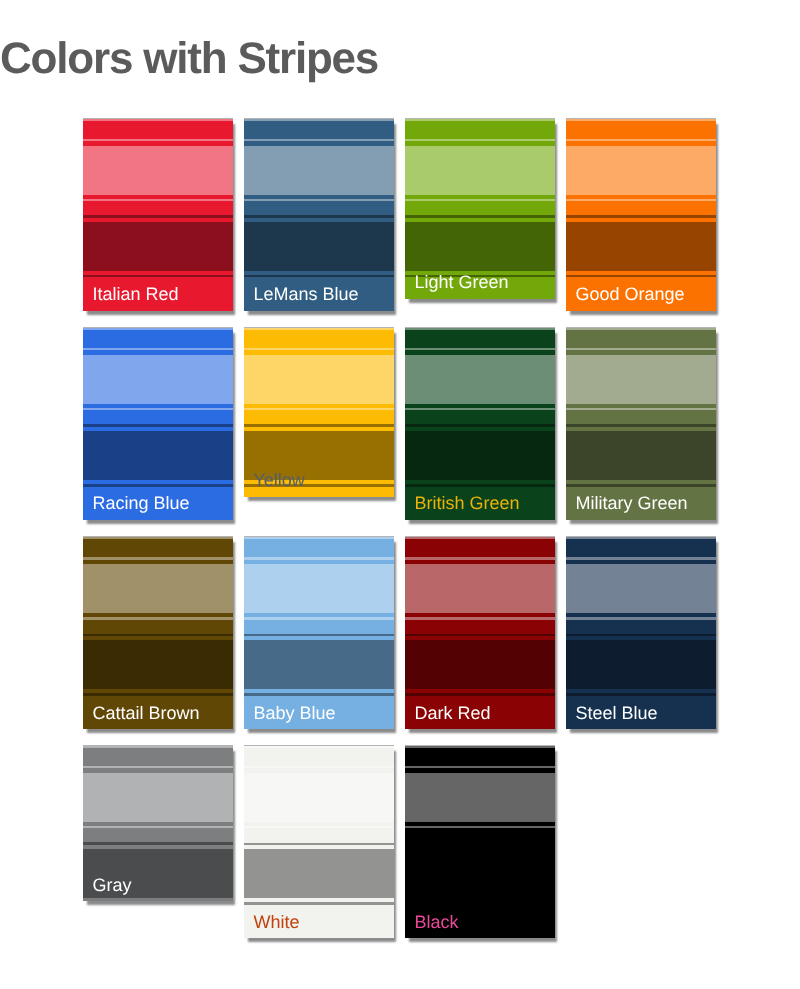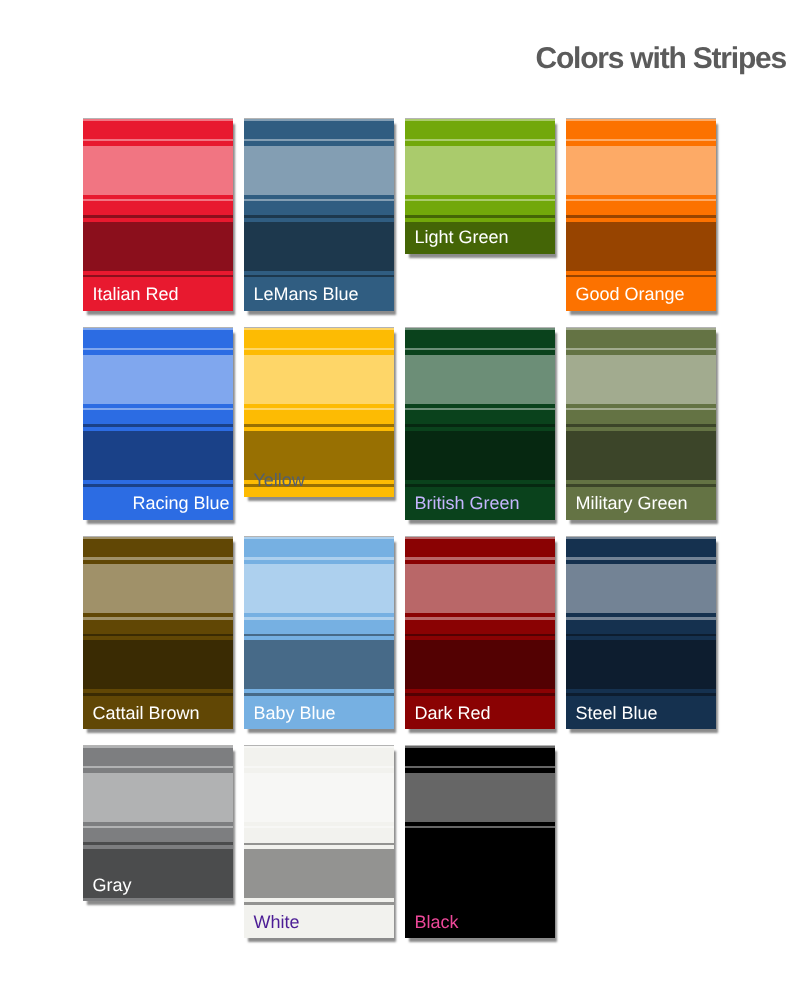--- a/index.html
+++ b/index.html
@@ -22,22 +22,22 @@
     width: 800px;
     height: 989px;
     background: #ffffff;
     overflow: hidden;
   }
   #page-title {
     position: absolute;
     left: 0;
     top: 33px;
     width: 786px;
-    text-align: right;
-    font-size: 30px;
+    text-align: left;
+    font-size: 44px;
     line-height: 52px;
     font-weight: bold;
     color: #5B5B5B;
     letter-spacing: -1.2px;
     font-family: "Liberation Sans", sans-serif;
     white-space: nowrap;
     transform: translateZ(0);
   }
   #grid {
     position: absolute;
@@ -95,48 +95,48 @@
       <div class="swatch-topline" style="background: rgb(180, 180, 180);"></div>
       <div class="swatch-label" style="color: rgb(255, 255, 255);">Italian Red</div>
     </div>
 
     <div class="swatch" style="left: 161px; top: 0px; width: 150px; height: 193px; background: rgb(48, 93, 129);">
       <div class="stripes" style="background: linear-gradient(rgb(131, 158, 179) 0px, rgb(131, 158, 179) 3px, rgb(48, 93, 129) 3px, rgb(48, 93, 129) 21px, rgb(131, 158, 179) 21px, rgb(131, 158, 179) 23.5px, rgb(48, 93, 129) 23.5px, rgb(48, 93, 129) 28px, rgb(131, 158, 179) 28px, rgb(131, 158, 179) 77px, rgb(48, 93, 129) 77px, rgb(48, 93, 129) 81px, rgb(131, 158, 179) 81px, rgb(131, 158, 179) 83.5px, rgb(48, 93, 129) 83.5px, rgb(48, 93, 129) 97.5px, rgb(29, 56, 77) 97.5px, rgb(29, 56, 77) 100px, rgb(48, 93, 129) 100px, rgb(48, 93, 129) 104px, rgb(29, 56, 77) 104px, rgb(29, 56, 77) 153px, rgb(48, 93, 129) 153px, rgb(48, 93, 129) 157px, rgb(29, 56, 77) 157px, rgb(29, 56, 77) 159.5px, rgb(48, 93, 129) 159.5px, rgb(48, 93, 129) 193px);"></div>
       <div class="swatch-topline" style="background: rgb(180, 180, 180);"></div>
       <div class="swatch-label" style="color: rgb(255, 255, 255);">LeMans Blue</div>
     </div>
 
-    <div class="swatch" style="left: 322px; top: 0px; width: 150px; height: 136px; background: rgb(114, 168, 10);">
+    <div class="swatch" style="left: 322px; top: 0px; width: 150px; height: 181px; background: rgb(114, 168, 10);">
       <div class="stripes" style="background: linear-gradient(rgb(170, 203, 108) 0px, rgb(170, 203, 108) 3px, rgb(114, 168, 10) 3px, rgb(114, 168, 10) 21px, rgb(170, 203, 108) 21px, rgb(170, 203, 108) 23.5px, rgb(114, 168, 10) 23.5px, rgb(114, 168, 10) 28px, rgb(170, 203, 108) 28px, rgb(170, 203, 108) 77px, rgb(114, 168, 10) 77px, rgb(114, 168, 10) 81px, rgb(170, 203, 108) 81px, rgb(170, 203, 108) 83.5px, rgb(114, 168, 10) 83.5px, rgb(114, 168, 10) 97.5px, rgb(68, 101, 6) 97.5px, rgb(68, 101, 6) 100px, rgb(114, 168, 10) 100px, rgb(114, 168, 10) 104px, rgb(68, 101, 6) 104px, rgb(68, 101, 6) 153px, rgb(114, 168, 10) 153px, rgb(114, 168, 10) 157px, rgb(68, 101, 6) 157px, rgb(68, 101, 6) 159.5px, rgb(114, 168, 10) 159.5px, rgb(114, 168, 10) 193px);"></div>
       <div class="swatch-topline" style="background: rgb(180, 180, 180);"></div>
       <div class="swatch-label" style="color: rgb(255, 255, 255);">Light Green</div>
     </div>
 
     <div class="swatch" style="left: 483px; top: 0px; width: 150px; height: 193px; background: rgb(252, 114, 0);">
       <div class="stripes" style="background: linear-gradient(rgb(253, 170, 102) 0px, rgb(253, 170, 102) 3px, rgb(252, 114, 0) 3px, rgb(252, 114, 0) 21px, rgb(253, 170, 102) 21px, rgb(253, 170, 102) 23.5px, rgb(252, 114, 0) 23.5px, rgb(252, 114, 0) 28px, rgb(253, 170, 102) 28px, rgb(253, 170, 102) 77px, rgb(252, 114, 0) 77px, rgb(252, 114, 0) 81px, rgb(253, 170, 102) 81px, rgb(253, 170, 102) 83.5px, rgb(252, 114, 0) 83.5px, rgb(252, 114, 0) 97.5px, rgb(151, 68, 0) 97.5px, rgb(151, 68, 0) 100px, rgb(252, 114, 0) 100px, rgb(252, 114, 0) 104px, rgb(151, 68, 0) 104px, rgb(151, 68, 0) 153px, rgb(252, 114, 0) 153px, rgb(252, 114, 0) 157px, rgb(151, 68, 0) 157px, rgb(151, 68, 0) 159.5px, rgb(252, 114, 0) 159.5px, rgb(252, 114, 0) 193px);"></div>
       <div class="swatch-topline" style="background: rgb(180, 180, 180);"></div>
       <div class="swatch-label" style="color: rgb(255, 255, 255);">Good Orange</div>
     </div>
 
     <div class="swatch" style="left: 0px; top: 209.2px; width: 150px; height: 193px; background: rgb(44, 108, 227);">
       <div class="stripes" style="background: linear-gradient(rgb(128, 167, 238) 0px, rgb(128, 167, 238) 3px, rgb(44, 108, 227) 3px, rgb(44, 108, 227) 21px, rgb(128, 167, 238) 21px, rgb(128, 167, 238) 23.5px, rgb(44, 108, 227) 23.5px, rgb(44, 108, 227) 28px, rgb(128, 167, 238) 28px, rgb(128, 167, 238) 77px, rgb(44, 108, 227) 77px, rgb(44, 108, 227) 81px, rgb(128, 167, 238) 81px, rgb(128, 167, 238) 83.5px, rgb(44, 108, 227) 83.5px, rgb(44, 108, 227) 97.5px, rgb(26, 65, 136) 97.5px, rgb(26, 65, 136) 100px, rgb(44, 108, 227) 100px, rgb(44, 108, 227) 104px, rgb(26, 65, 136) 104px, rgb(26, 65, 136) 153px, rgb(44, 108, 227) 153px, rgb(44, 108, 227) 157px, rgb(26, 65, 136) 157px, rgb(26, 65, 136) 159.5px, rgb(44, 108, 227) 159.5px, rgb(44, 108, 227) 193px);"></div>
       <div class="swatch-topline" style="background: rgb(180, 180, 180);"></div>
-      <div class="swatch-label" style="color: rgb(255, 255, 255); margin-left: 40px;">Racing Blue</div>
+      <div class="swatch-label" style="color: rgb(255, 255, 255);">Racing Blue</div>
     </div>
 
     <div class="swatch" style="left: 161px; top: 209.2px; width: 150px; height: 170px; background: rgb(253, 187, 3);">
       <div class="stripes" style="background: linear-gradient(rgb(254, 214, 104) 0px, rgb(254, 214, 104) 3px, rgb(253, 187, 3) 3px, rgb(253, 187, 3) 21px, rgb(254, 214, 104) 21px, rgb(254, 214, 104) 23.5px, rgb(253, 187, 3) 23.5px, rgb(253, 187, 3) 28px, rgb(254, 214, 104) 28px, rgb(254, 214, 104) 77px, rgb(253, 187, 3) 77px, rgb(253, 187, 3) 81px, rgb(254, 214, 104) 81px, rgb(254, 214, 104) 83.5px, rgb(253, 187, 3) 83.5px, rgb(253, 187, 3) 97.5px, rgb(152, 112, 2) 97.5px, rgb(152, 112, 2) 100px, rgb(253, 187, 3) 100px, rgb(253, 187, 3) 104px, rgb(152, 112, 2) 104px, rgb(152, 112, 2) 153px, rgb(253, 187, 3) 153px, rgb(253, 187, 3) 157px, rgb(152, 112, 2) 157px, rgb(152, 112, 2) 159.5px, rgb(253, 187, 3) 159.5px, rgb(253, 187, 3) 193px);"></div>
       <div class="swatch-topline" style="background: rgb(180, 180, 180);"></div>
       <div class="swatch-label" style="color: rgb(82, 95, 112);">Yellow</div>
     </div>
 
     <div class="swatch" style="left: 322px; top: 209.2px; width: 150px; height: 193px; background: rgb(10, 66, 28);">
       <div class="stripes" style="background: linear-gradient(rgb(108, 142, 119) 0px, rgb(108, 142, 119) 3px, rgb(10, 66, 28) 3px, rgb(10, 66, 28) 21px, rgb(108, 142, 119) 21px, rgb(108, 142, 119) 23.5px, rgb(10, 66, 28) 23.5px, rgb(10, 66, 28) 28px, rgb(108, 142, 119) 28px, rgb(108, 142, 119) 77px, rgb(10, 66, 28) 77px, rgb(10, 66, 28) 81px, rgb(108, 142, 119) 81px, rgb(108, 142, 119) 83.5px, rgb(10, 66, 28) 83.5px, rgb(10, 66, 28) 97.5px, rgb(6, 40, 17) 97.5px, rgb(6, 40, 17) 100px, rgb(10, 66, 28) 100px, rgb(10, 66, 28) 104px, rgb(6, 40, 17) 104px, rgb(6, 40, 17) 153px, rgb(10, 66, 28) 153px, rgb(10, 66, 28) 157px, rgb(6, 40, 17) 157px, rgb(6, 40, 17) 159.5px, rgb(10, 66, 28) 159.5px, rgb(10, 66, 28) 193px);"></div>
       <div class="swatch-topline" style="background: rgb(180, 180, 180);"></div>
-      <div class="swatch-label" style="color: #c4b5fd;">British Green</div>
+      <div class="swatch-label" style="color: #eab308;">British Green</div>
     </div>
 
     <div class="swatch" style="left: 483px; top: 209.2px; width: 150px; height: 193px; background: rgb(100, 115, 68);">
       <div class="stripes" style="background: linear-gradient(rgb(162, 171, 143) 0px, rgb(162, 171, 143) 3px, rgb(100, 115, 68) 3px, rgb(100, 115, 68) 21px, rgb(162, 171, 143) 21px, rgb(162, 171, 143) 23.5px, rgb(100, 115, 68) 23.5px, rgb(100, 115, 68) 28px, rgb(162, 171, 143) 28px, rgb(162, 171, 143) 77px, rgb(100, 115, 68) 77px, rgb(100, 115, 68) 81px, rgb(162, 171, 143) 81px, rgb(162, 171, 143) 83.5px, rgb(100, 115, 68) 83.5px, rgb(100, 115, 68) 97.5px, rgb(60, 69, 41) 97.5px, rgb(60, 69, 41) 100px, rgb(100, 115, 68) 100px, rgb(100, 115, 68) 104px, rgb(60, 69, 41) 104px, rgb(60, 69, 41) 153px, rgb(100, 115, 68) 153px, rgb(100, 115, 68) 157px, rgb(60, 69, 41) 157px, rgb(60, 69, 41) 159.5px, rgb(100, 115, 68) 159.5px, rgb(100, 115, 68) 193px);"></div>
       <div class="swatch-topline" style="background: rgb(180, 180, 180);"></div>
       <div class="swatch-label" style="color: rgb(255, 255, 255);">Military Green</div>
     </div>
 
     <div class="swatch" style="left: 0px; top: 418.4px; width: 150px; height: 193px; background: rgb(97, 71, 5);">
       <div class="stripes" style="background: linear-gradient(rgb(160, 145, 105) 0px, rgb(160, 145, 105) 3px, rgb(97, 71, 5) 3px, rgb(97, 71, 5) 21px, rgb(160, 145, 105) 21px, rgb(160, 145, 105) 23.5px, rgb(97, 71, 5) 23.5px, rgb(97, 71, 5) 28px, rgb(160, 145, 105) 28px, rgb(160, 145, 105) 77px, rgb(97, 71, 5) 77px, rgb(97, 71, 5) 81px, rgb(160, 145, 105) 81px, rgb(160, 145, 105) 83.5px, rgb(97, 71, 5) 83.5px, rgb(97, 71, 5) 97.5px, rgb(58, 43, 3) 97.5px, rgb(58, 43, 3) 100px, rgb(97, 71, 5) 100px, rgb(97, 71, 5) 104px, rgb(58, 43, 3) 104px, rgb(58, 43, 3) 153px, rgb(97, 71, 5) 153px, rgb(97, 71, 5) 157px, rgb(58, 43, 3) 157px, rgb(58, 43, 3) 159.5px, rgb(97, 71, 5) 159.5px, rgb(97, 71, 5) 193px);"></div>
@@ -164,21 +164,21 @@
 
     <div class="swatch" style="left: 0px; top: 627.6px; width: 150px; height: 156px; background: rgb(125, 126, 128);">
       <div class="stripes" style="background: linear-gradient(rgb(177, 178, 179) 0px, rgb(177, 178, 179) 3px, rgb(125, 126, 128) 3px, rgb(125, 126, 128) 21px, rgb(177, 178, 179) 21px, rgb(177, 178, 179) 23.5px, rgb(125, 126, 128) 23.5px, rgb(125, 126, 128) 28px, rgb(177, 178, 179) 28px, rgb(177, 178, 179) 77px, rgb(125, 126, 128) 77px, rgb(125, 126, 128) 81px, rgb(177, 178, 179) 81px, rgb(177, 178, 179) 83.5px, rgb(125, 126, 128) 83.5px, rgb(125, 126, 128) 97.5px, rgb(75, 76, 77) 97.5px, rgb(75, 76, 77) 100px, rgb(125, 126, 128) 100px, rgb(125, 126, 128) 104px, rgb(75, 76, 77) 104px, rgb(75, 76, 77) 153px, rgb(125, 126, 128) 153px, rgb(125, 126, 128) 157px, rgb(75, 76, 77) 157px, rgb(75, 76, 77) 159.5px, rgb(125, 126, 128) 159.5px, rgb(125, 126, 128) 193px);"></div>
       <div class="swatch-topline" style="background: rgb(180, 180, 180);"></div>
       <div class="swatch-label" style="color: rgb(255, 255, 255);">Gray</div>
     </div>
 
     <div class="swatch" style="left: 161px; top: 627.6px; width: 150px; height: 193px; background: rgb(242, 242, 238);">
       <div class="stripes" style="background: linear-gradient(rgb(247, 247, 245) 0px, rgb(247, 247, 245) 3px, rgb(242, 242, 238) 3px, rgb(242, 242, 238) 21px, rgb(247, 247, 245) 21px, rgb(247, 247, 245) 23.5px, rgb(242, 242, 238) 23.5px, rgb(242, 242, 238) 28px, rgb(247, 247, 245) 28px, rgb(247, 247, 245) 77px, rgb(242, 242, 238) 77px, rgb(242, 242, 238) 81px, rgb(247, 247, 245) 81px, rgb(247, 247, 245) 83.5px, rgb(242, 242, 238) 83.5px, rgb(242, 242, 238) 97.5px, rgb(147, 147, 145) 97.5px, rgb(147, 147, 145) 100px, rgb(242, 242, 238) 100px, rgb(242, 242, 238) 104px, rgb(147, 147, 145) 104px, rgb(147, 147, 145) 153px, rgb(242, 242, 238) 153px, rgb(242, 242, 238) 157px, rgb(147, 147, 145) 157px, rgb(147, 147, 145) 159.5px, rgb(242, 242, 238) 159.5px, rgb(242, 242, 238) 193px);"></div>
       <div class="swatch-topline" style="background: rgb(180, 180, 180);"></div>
-      <div class="swatch-label" style="color: #4c1d95; margin-top: 38px;">White</div>
+      <div class="swatch-label" style="color: #c2410c; margin-top: 38px;">White</div>
     </div>
 
     <div class="swatch" style="left: 322px; top: 627.6px; width: 150px; height: 193px; background: rgb(0, 0, 0);">
       <div class="stripes" style="background: linear-gradient(rgb(102, 102, 102) 0px, rgb(102, 102, 102) 3px, rgb(0, 0, 0) 3px, rgb(0, 0, 0) 21px, rgb(102, 102, 102) 21px, rgb(102, 102, 102) 23.5px, rgb(0, 0, 0) 23.5px, rgb(0, 0, 0) 28px, rgb(102, 102, 102) 28px, rgb(102, 102, 102) 77px, rgb(0, 0, 0) 77px, rgb(0, 0, 0) 81px, rgb(102, 102, 102) 81px, rgb(102, 102, 102) 83.5px, rgb(0, 0, 0) 83.5px, rgb(0, 0, 0) 97.5px, rgb(0, 0, 0) 97.5px, rgb(0, 0, 0) 100px, rgb(0, 0, 0) 100px, rgb(0, 0, 0) 104px, rgb(0, 0, 0) 104px, rgb(0, 0, 0) 153px, rgb(0, 0, 0) 153px, rgb(0, 0, 0) 157px, rgb(0, 0, 0) 157px, rgb(0, 0, 0) 159.5px, rgb(0, 0, 0) 159.5px, rgb(0, 0, 0) 193px);"></div>
       <div class="swatch-topline" style="background: rgb(180, 180, 180);"></div>
       <div class="swatch-label" style="color: #ec4899;">Black</div>
     </div>
 
   </div>
 </div>

